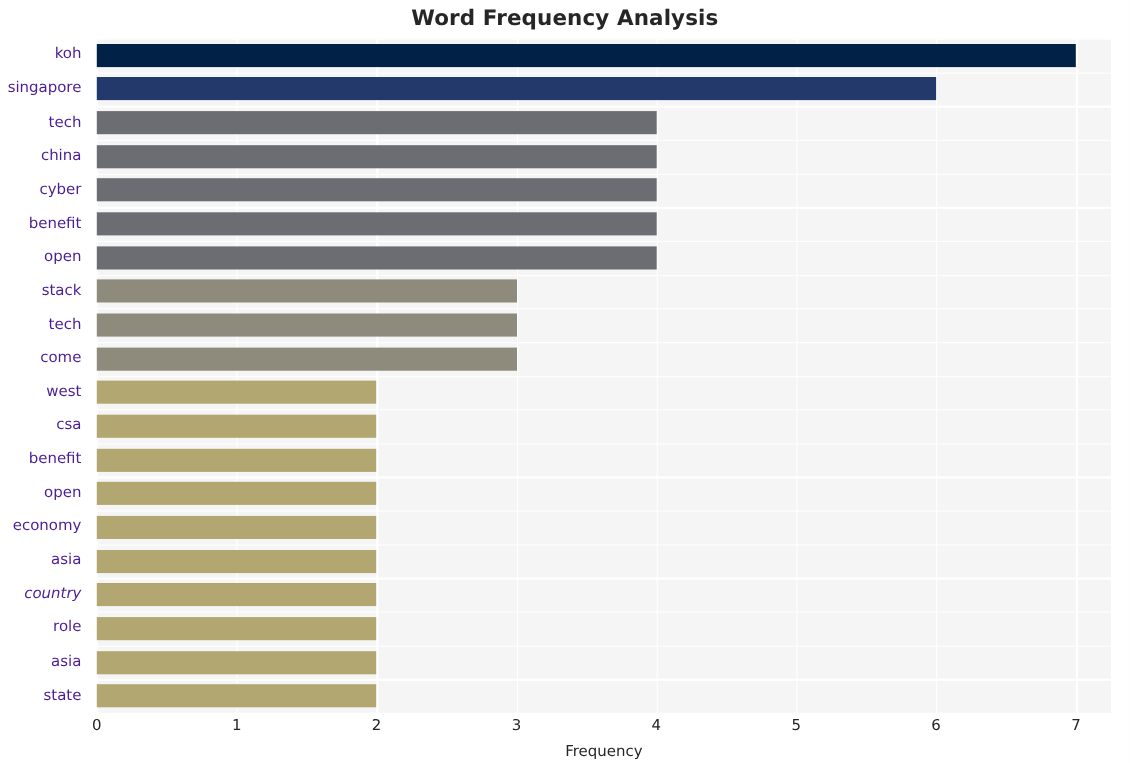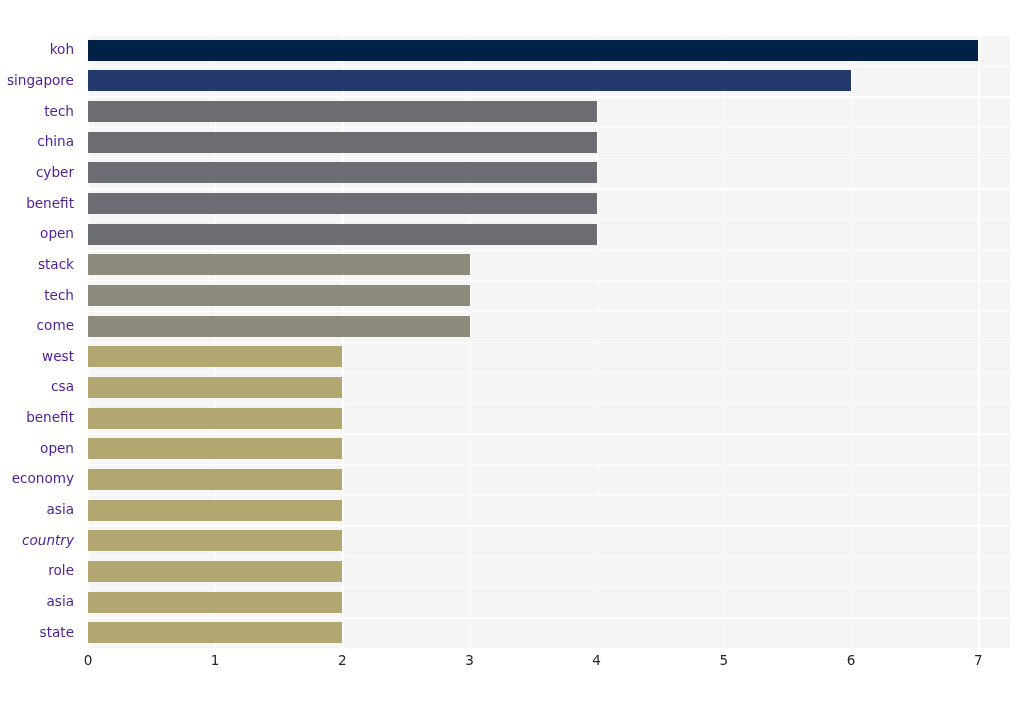--- a/index.html
+++ b/index.html
@@ -81,20 +81,21 @@
     text-align: center;
     font-size: 13.6px;
     color: #262626;
   }
 </style>
 </head>
 <body>
 
 <div id="figure">
 
+  <div id="chart-title">Word Frequency Analysis</div>
 
   <div id="plot-area">
       <div class="vgrid" style="left: 0px;"></div>
       <div class="vgrid" style="left: 127.172px;"></div>
       <div class="vgrid" style="left: 254.345px;"></div>
       <div class="vgrid" style="left: 381.517px;"></div>
       <div class="vgrid" style="left: 508.69px;"></div>
       <div class="vgrid" style="left: 635.862px;"></div>
       <div class="vgrid" style="left: 763.034px;"></div>
       <div class="vgrid" style="left: 890.207px;"></div>
@@ -168,14 +169,15 @@
       <div class="xtick" style="left: 88px;">0</div>
       <div class="xtick" style="left: 215.172px;">1</div>
       <div class="xtick" style="left: 342.345px;">2</div>
       <div class="xtick" style="left: 469.517px;">3</div>
       <div class="xtick" style="left: 596.69px;">4</div>
       <div class="xtick" style="left: 723.862px;">5</div>
       <div class="xtick" style="left: 851.034px;">6</div>
       <div class="xtick" style="left: 978.207px;">7</div>
     </div>
 
+  <div id="x-axis-title">Frequency</div>
 
 </div>
 
 </body></html>

